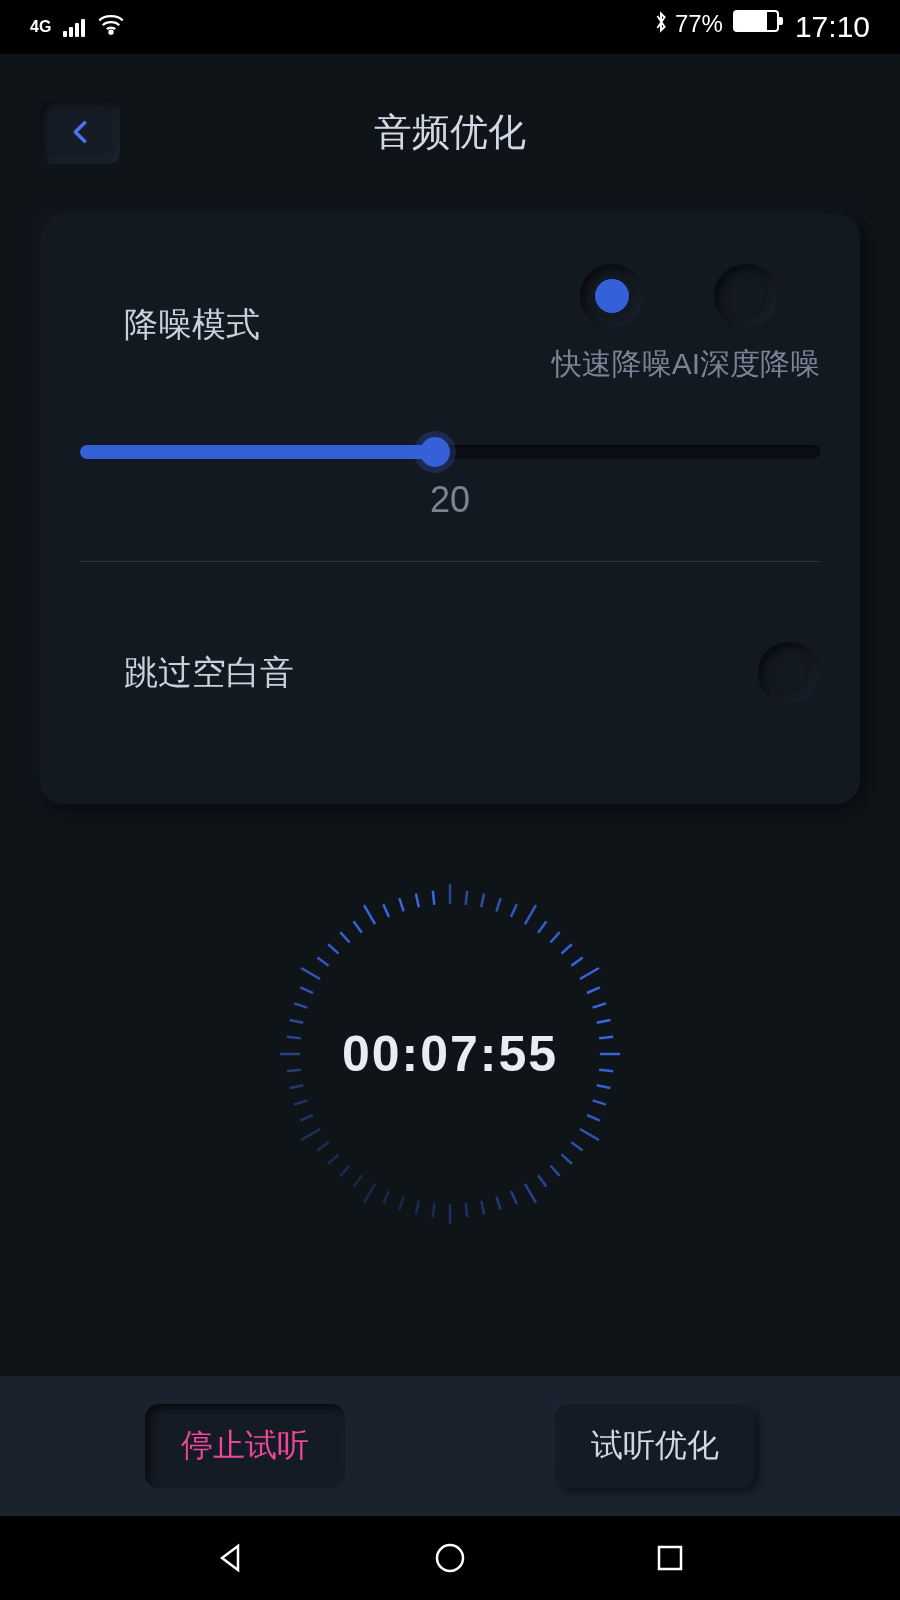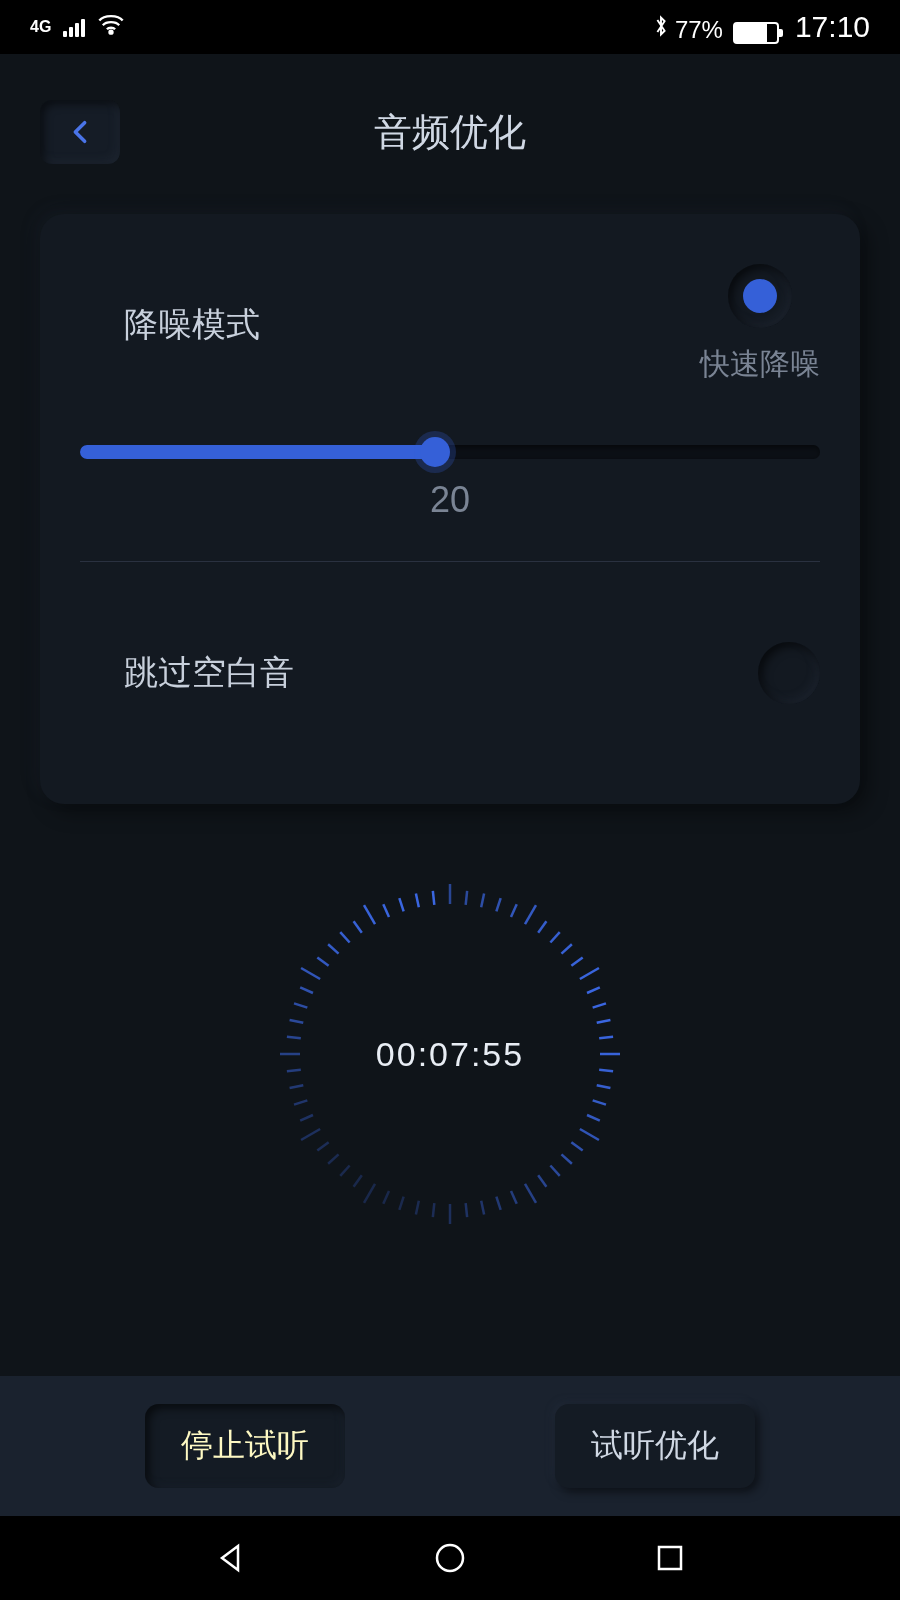--- a/index.html
+++ b/index.html
@@ -26,21 +26,21 @@
       color: #ffffff;
       font-size: 24px;
     }
     .status-left {
       display: flex;
       align-items: center;
       gap: 12px;
     }
     .status-right {
       display: flex;
-      align-items: flex-end;
+      align-items: flex-start;
       gap: 6px;
     }
     .network-4g {
       font-size: 16px;
       font-weight: bold;
       line-height: 1;
     }
     .signal-bars {
       display: flex;
       align-items: flex-end;
@@ -223,23 +223,23 @@
       display: flex;
       align-items: center;
       justify-content: center;
     }
     .timer-ticks {
       position: absolute;
       width: 100%;
       height: 100%;
     }
     .timer-value {
-      font-size: 34px;
+      font-size: 50px;
       color: #e8edf4;
-      font-weight: 400;
+      font-weight: 700;
       letter-spacing: 2px;
     }
     .bottom-bar {
       position: absolute;
       bottom: 84px;
       left: 0;
       right: 0;
       height: 140px;
       background: #1a222e;
       display: flex;
@@ -250,21 +250,21 @@
     .action-button {
       padding: 20px 36px;
       border-radius: 14px;
       font-size: 32px;
       background: #141b24;
       box-shadow: 4px 4px 10px rgba(0,0,0,0.5), -3px -3px 8px rgba(55,65,85,0.2);
       color: #d0d8e4;
     }
     .action-button.active {
       box-shadow: inset 4px 4px 10px rgba(0,0,0,0.6), inset -3px -3px 8px rgba(55,65,85,0.15);
-      color: #fef9c3;
+      color: #ec4899;
     }
     .nav-bar {
       position: absolute;
       bottom: 0;
       left: 0;
       right: 0;
       height: 84px;
       background: #000000;
       display: flex;
       align-items: center;
@@ -320,20 +320,24 @@
   <div class="page-title">音频优化</div>
 </div>
 
 <div class="panel">
   <div class="option-row">
     <div class="option-label">降噪模式</div>
     <div class="radio-group">
       <div class="radio-option">
         <div class="radio-circle active"></div>
         <div class="radio-label">快速降噪</div>
+      </div>
+      <div class="radio-option">
+        <div class="radio-circle"></div>
+        <div class="radio-label">AI深度降噪</div>
       </div>
     </div>
   </div>
 
   <div class="slider-area">
     <div class="slider-track">
       <div class="slider-fill"></div>
       <div class="slider-thumb"></div>
     </div>
     <div class="slider-value">20</div>

